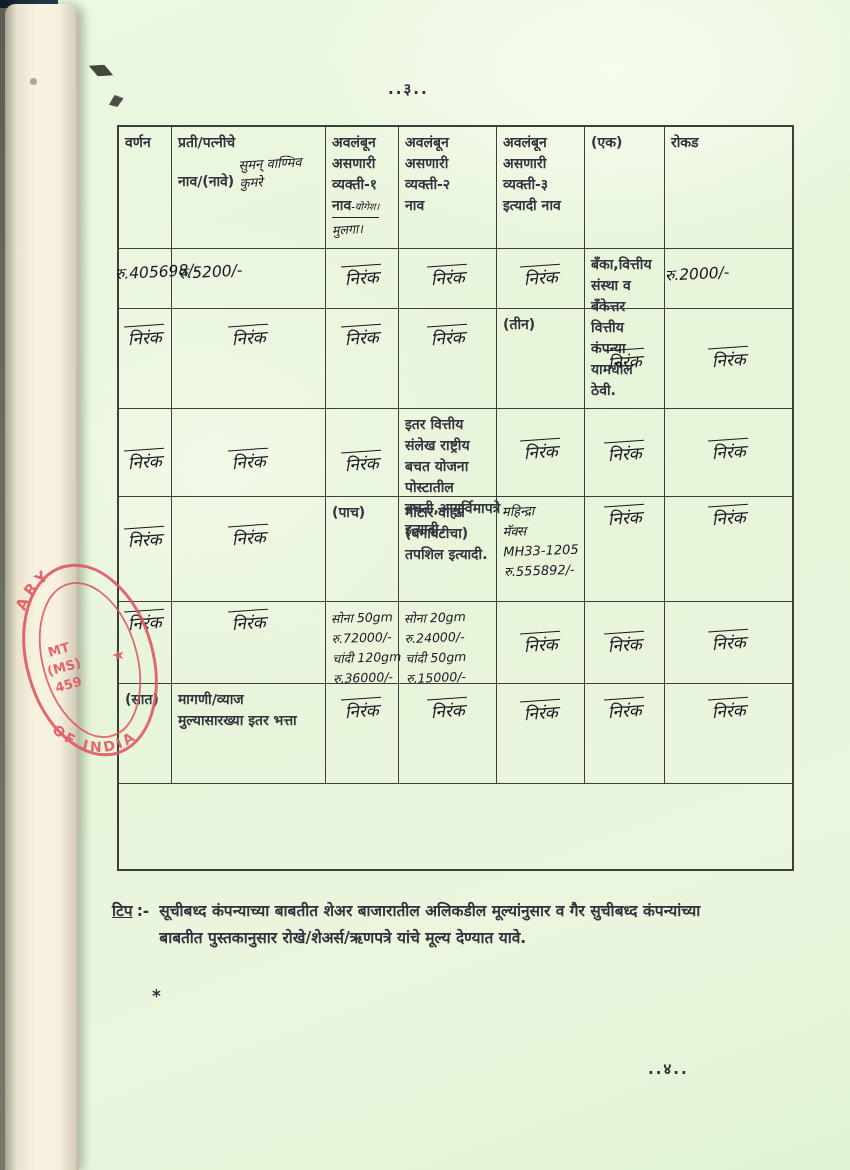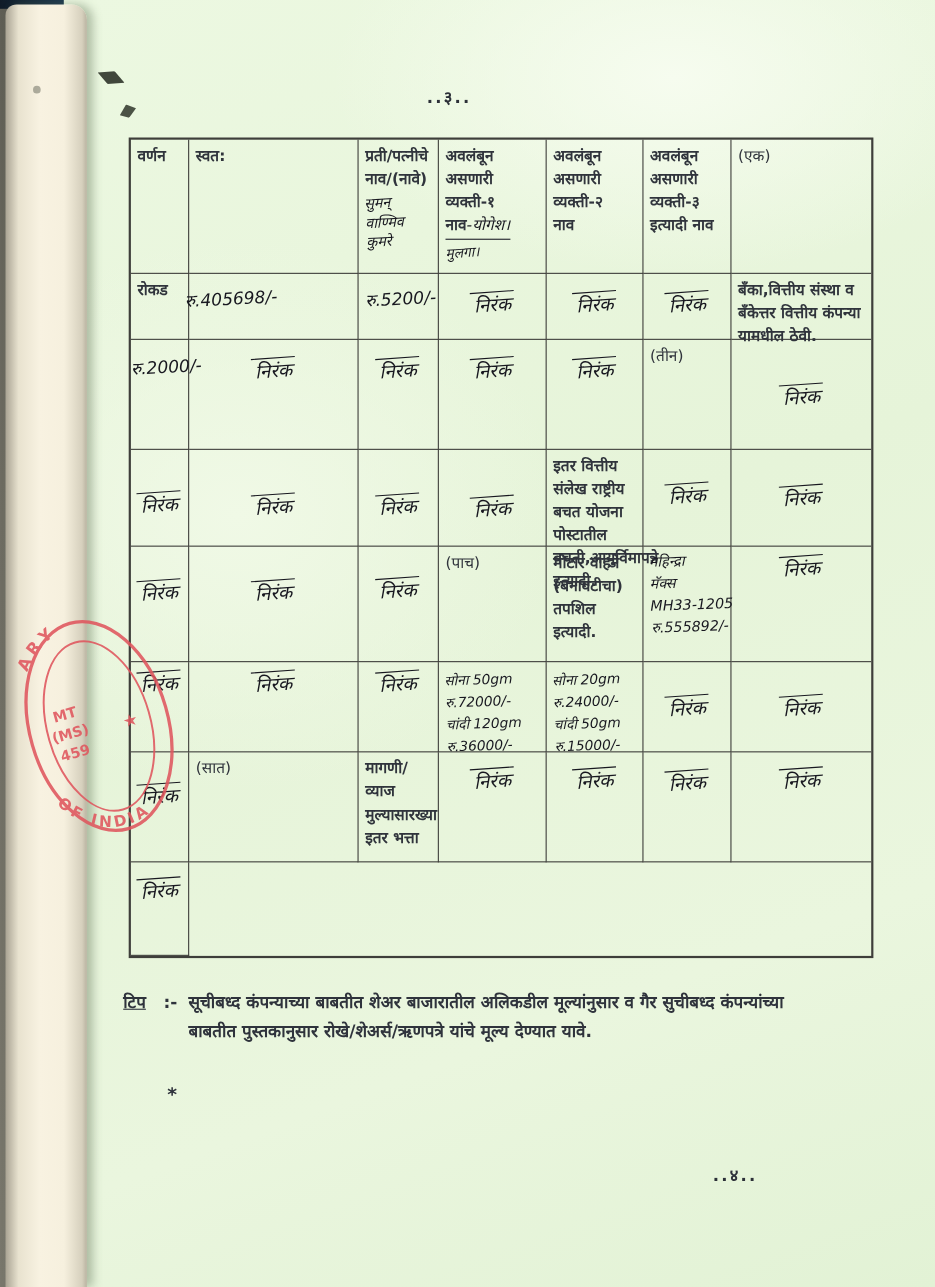--- a/index.html
+++ b/index.html
@@ -34,44 +34,44 @@
   .grid{position:absolute;left:117px;top:125px;width:673px;height:742px;
         display:grid;
         grid-template-columns:53px 154px 73px 98px 88px 80px 127px;
         grid-template-rows:122px 60px 100px 88px 105px 82px 100px 85px;
         border:2px solid #3e3e3a;}
   .cell{border-right:1.6px solid #3e3e3a;border-bottom:1.6px solid #3e3e3a;
         padding:5px 6px;font-size:14px;line-height:1.5;color:#30343c;
         font-weight:600;overflow:visible;position:relative;}
   .cell:nth-child(7n){border-right:none;}
   .pre{white-space:pre-line;}
-  .num{font-weight:400;}
+  .num{font-weight:700;}
   
   .hw{font-style:italic;font-weight:500;color:#181820;
       font-family:"DejaVu Sans","Liberation Sans",sans-serif;}
   .nil{display:flex;align-items:flex-start;justify-content:center;padding-top:16px;
        font-size:17px;}
   .nil .hw{display:inline-block;transform:rotate(-4deg);
        border-top:1.6px solid #181820;padding:0 3px 2px 3px;}
   .vcell{display:block;}
   .amt{font-size:15.5px;white-space:nowrap;transform:rotate(-3deg);display:inline-block;}
   .hw-block{font-size:13px;line-height:1.55;white-space:pre;transform:rotate(-2deg);
             display:inline-block;}
   .hw-small{font-size:12.5px;line-height:1.6;white-space:pre;transform:rotate(-2deg);
             display:inline-block;}
   .hdr-hw{font-size:13px;line-height:1.35;white-space:pre-line;transform:rotate(-3deg);
           display:inline-block;margin-top:2px;}
   .nav-line{border-bottom:1.6px solid #20202a;display:inline-block;padding-bottom:1px;}
-  .hw-inline{font-size:14px;}
+  .hw-inline{font-size:10px;}
   .hw2{font-size:12.5px;display:inline-block;transform:rotate(-4deg);margin-top:3px;}
 
   
   .note-tip{position:absolute;left:112px;top:898px;width:660px;display:flex;
             font-size:15.5px;line-height:1.75;color:#2f333c;font-weight:600;}
-  .tip-label{text-decoration:underline;margin-right:16px;}
+  .tip-label{text-decoration:underline;margin-right:4px;}
   .tip-sep{margin-right:10px;}
   .note-star{position:absolute;left:152px;top:982px;width:640px;display:flex;
              font-size:15.5px;line-height:1.75;color:#2f333c;font-weight:600;}
   .star-glyph{margin-right:8px;font-size:17px;}
 
   
   .stamp{position:absolute;left:-14px;top:548px;pointer-events:none;opacity:.88;}
 </style>
 </head>
 <body>
@@ -82,21 +82,20 @@
   <div class="page-edge"></div>
   <div class="speck speck1"></div>
   <div class="speck speck2"></div>
   <div class="speck speck3"></div>
 
   <div class="pageno pageno-top">..३..</div>
 
   <div class="grid">
 
     <div class="cell">वर्णन</div>
-    <div class="cell">स्वत:</div>
     <div class="cell">
       <span class="pre">प्रती/पत्नीचे
 नाव/(नावे)</span>
       <span class="hw hdr-hw">सुमन् वाण्मिव
 कुमरे</span>
     </div>
     <div class="cell">
       <span class="pre">अवलंबून
 असणारी
 व्यक्ती-१</span>

